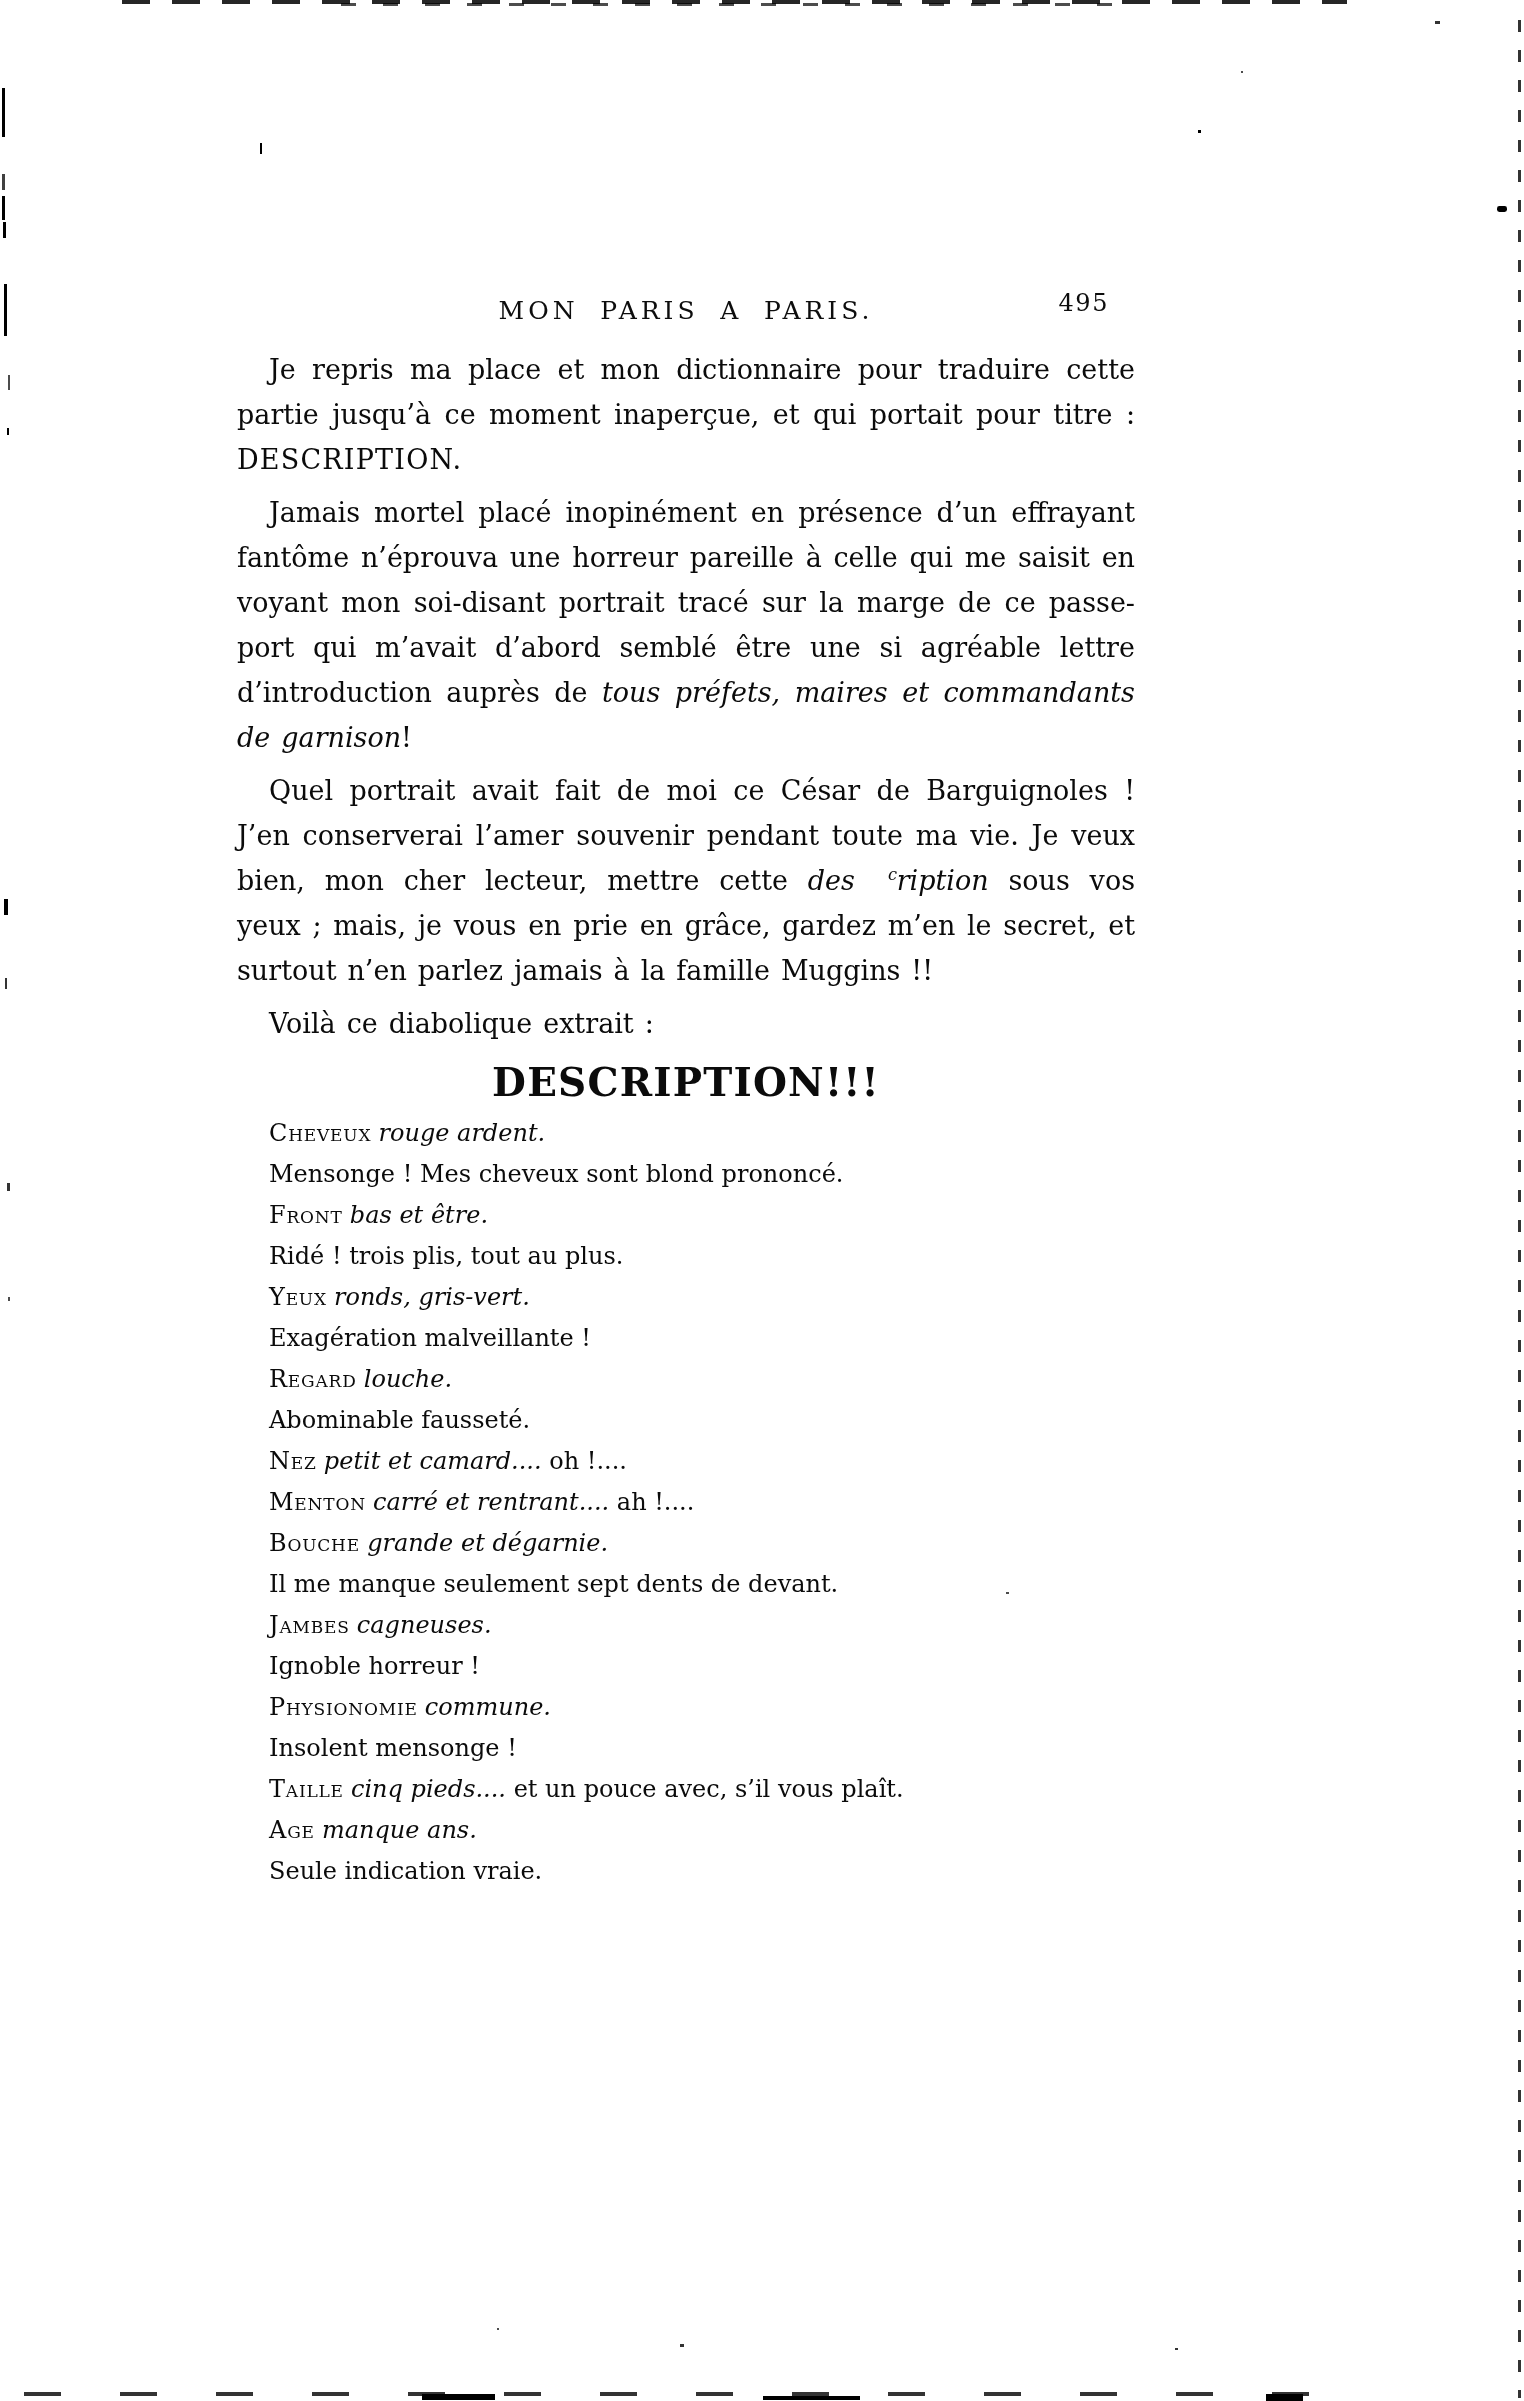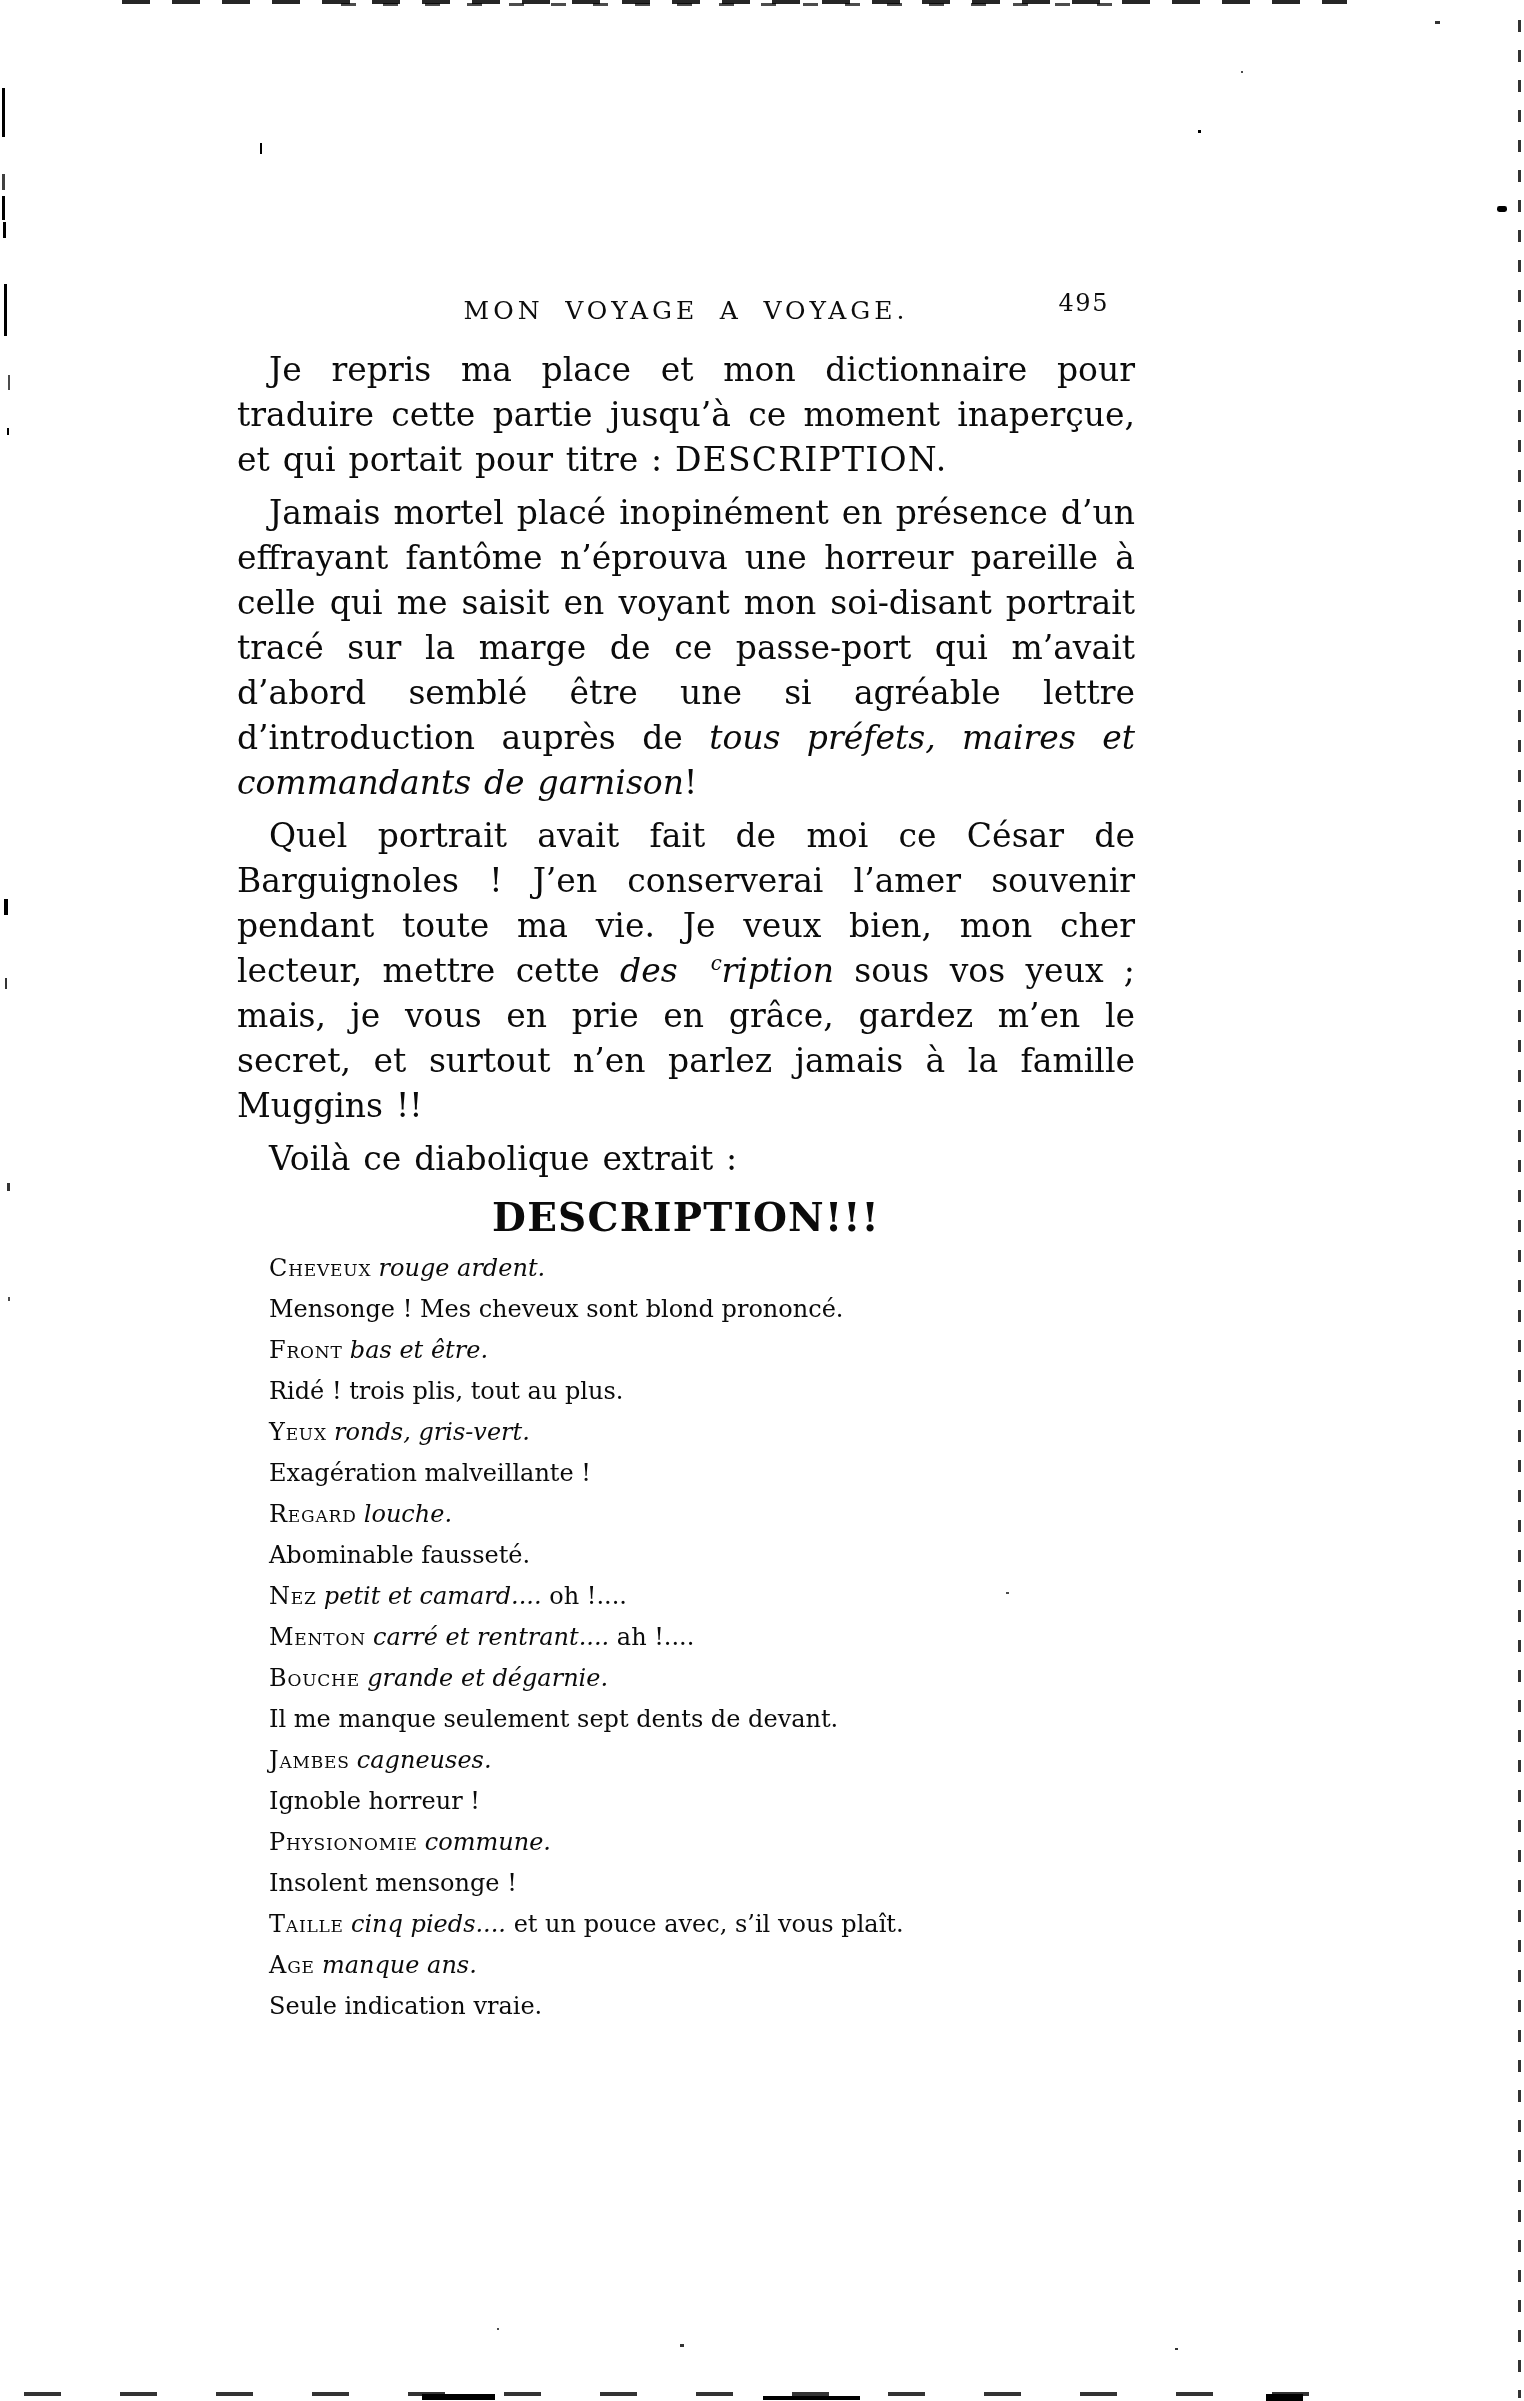--- a/index.html
+++ b/index.html
@@ -37,21 +37,21 @@
     position: absolute;
     right: 26px;
     top: 0;
     font-size: 24px;
     letter-spacing: 1.6px;
     color: #0d0d0d;
   }
 
   .body-para {
     margin: 0 0 8px 0;
-    font-size: 33px;
+    font-size: 27px;
     line-height: 45px;
     text-align: justify;
     text-indent: 32px;
     word-spacing: 2.4px;
   }
   .first-para { margin-top: 21px; }
   .it { font-style: italic; }
   .caps { letter-spacing: 1.2px; }
   .inserted-c {
     font-style: italic;
@@ -139,21 +139,21 @@
   <div class="nz" style="left:497px;top:2328px;width:2.4px;height:2.4px;opacity:.7"></div>
   <div class="nz" style="left:680px;top:2344px;width:4px;height:3.2px;opacity:.8"></div>
   <div class="nz" style="left:1175px;top:2348px;width:3.2px;height:2.4px;opacity:.8"></div>
   <div class="nz" style="left:422px;top:2394px;width:73px;height:5.7px"></div>
   <div class="nz" style="left:763px;top:2396px;width:97px;height:4px"></div>
   <div class="nz" style="left:1266px;top:2394px;width:37px;height:6.5px"></div>
 
   <div class="content">
 
     <div class="running-header">
-      <span class="running-title">MON VOYAGE A VOYAGE.</span>
+      <span class="running-title">MON PARIS A PARIS.</span>
       <span class="page-number">495</span>
     </div>
 
     <p class="body-para first-para"><span>Je repris ma place et mon dictionnaire pour traduire cette partie jusqu’à ce moment inaperçue, et qui portait pour titre : </span><span class="caps">DESCRIPTION.</span></p>
 
     <p class="body-para"><span>Jamais mortel placé inopinément en présence d’un effrayant fantôme n’éprouva une horreur pareille à celle qui me saisit en voyant mon soi-disant portrait tracé sur la marge de ce passe-port qui m’avait d’abord semblé être une si agréable lettre d’introduction auprès de </span><span class="it">tous préfets, maires et commandants de garnison</span><span>!</span></p>
 
     <p class="body-para"><span>Quel portrait avait fait de moi ce César de Barguignoles ! J’en conserverai l’amer souvenir pendant toute ma vie. Je veux bien, mon cher lecteur, mettre cette </span><span class="it">des</span><span class="inserted-c">c</span><span class="it">ription</span><span> sous vos yeux ; mais, je vous en prie en grâce, gardez m’en le secret, et surtout n’en parlez jamais à la famille Muggins !!</span></p>
 
     <p class="body-para"><span>Voilà ce diabolique extrait :</span></p>

